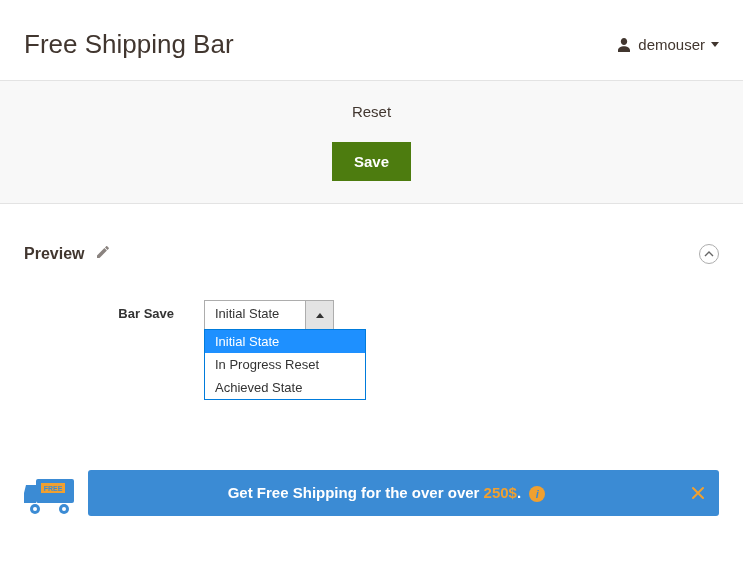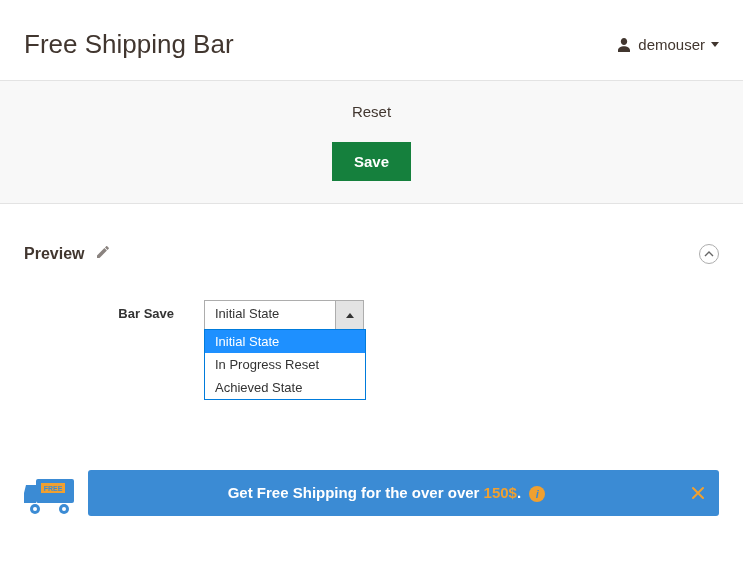--- a/index.html
+++ b/index.html
@@ -4,30 +4,30 @@
 <style>
 * { box-sizing: border-box; margin: 0; padding: 0; }
 body { font-family: -apple-system, BlinkMacSystemFont, "Segoe UI", Helvetica, Arial, sans-serif; background: #fff; color: #333; width: 743px; }
 .header { display: flex; align-items: center; justify-content: space-between; padding: 29px 24px 20px 24px; }
 .page-title { font-size: 26px; font-weight: 400; color: #41362f; }
 .user-area { display: flex; align-items: center; gap: 6px; font-size: 15px; color: #41362f; cursor: pointer; }
 .user-icon svg { display: block; }
 .caret-down { width: 0; height: 0; border-left: 4px solid transparent; border-right: 4px solid transparent; border-top: 5px solid #41362f; }
 .action-bar { background: #f8f8f8; border-top: 1px solid #e3e3e3; border-bottom: 1px solid #e3e3e3; padding: 22px 24px; display: flex; justify-content: flex-end; align-items: center; gap: 22px; flex-direction: column; }
 .reset-link { font-size: 15px; color: #41362f; cursor: pointer; }
-.save-btn { background: #15803d; color: #fff; border: none; font-size: 15px; font-weight: 600; padding: 11px 22px; cursor: pointer; }
+.save-btn { background: #4d7c0f; color: #fff; border: none; font-size: 15px; font-weight: 600; padding: 11px 22px; cursor: pointer; }
 .section-header { display: flex; align-items: center; justify-content: space-between; padding: 40px 24px 0 24px; gap: 40px; }
 .section-title-wrap { display: flex; align-items: center; gap: 12px; }
 .section-title { font-size: 16px; font-weight: 600; color: #41362f; }
 .edit-icon { cursor: pointer; color: #8a837f; }
 .collapse-btn { width: 20px; height: 20px; border: 1px solid #adadad; border-radius: 50%; display: flex; align-items: center; justify-content: center; cursor: pointer; }
 .collapse-btn svg { display: block; }
 .form-row { display: flex; align-items: flex-start; padding: 36px 24px 0 24px; }
 .form-label { width: 180px; text-align: right; padding-right: 30px; font-size: 13px; font-weight: 600; color: #333; padding-top: 6px; }
-.dropdown-wrap { position: relative; width: 160px; }
+.dropdown-wrap { position: relative; width: 130px; }
 .dropdown-selected { display: flex; border: 1px solid #adadad; background: #fff; height: 30px; cursor: pointer; }
 .dropdown-text { flex: 1; padding: 5px 10px; font-size: 13px; color: #333; }
 .dropdown-arrow { width: 28px; background: #e3e3e3; border-left: 1px solid #adadad; display: flex; align-items: center; justify-content: center; }
 .dropdown-arrow .tri { width: 0; height: 0; border-left: 4px solid transparent; border-right: 4px solid transparent; border-bottom: 5px solid #333; }
 .dropdown-list { position: absolute; top: 29px; left: 0; width: 162px; border: 1px solid #007bdb; background: #fff; z-index: 10; }
 .dropdown-item { padding: 4px 10px; font-size: 13px; cursor: pointer; color: #333; }
 .dropdown-item.selected { background: #1e90ff; color: #fff; }
 .preview-bar-area { padding: 140px 24px 0 24px; display: flex; align-items: center; gap: 8px; }
 .truck-wrap { position: relative; width: 56px; height: 40px; flex-shrink: 0; }
 .shipping-bar { flex: 1; background: #3b8bd4; border-radius: 3px; height: 46px; display: flex; align-items: center; position: relative; padding: 0 50px 0 16px; }
@@ -99,21 +99,21 @@
       <rect x="17" y="10" width="24" height="10" fill="#f0a030"></rect>
       <text x="29" y="18" font-size="7" font-weight="bold" fill="#3b8bd4" text-anchor="middle">FREE</text>
       <circle cx="11" cy="36" r="5" fill="#3b8bd4"></circle>
       <circle cx="11" cy="36" r="2" fill="#fff"></circle>
       <circle cx="40" cy="36" r="5" fill="#3b8bd4"></circle>
       <circle cx="40" cy="36" r="2" fill="#fff"></circle>
     </svg>
   </div>
   <div class="shipping-bar">
     <div class="shipping-text">
-      <span>Get Free Shipping for the over over </span><span class="amount">150$</span><span>.</span>
+      <span>Get Free Shipping for the over over </span><span class="amount">250$</span><span>.</span>
       <span class="info-icon">i</span>
     </div>
     <div class="close-bar">
       <svg width="14" height="14" viewBox="0 0 14 14">
           <path stroke="#f0a030" stroke-width="2" stroke-linecap="round" d="M2 2l10 10M12 2L2 12"></path>
         </svg>
     </div>
   </div>
 </div>
 

